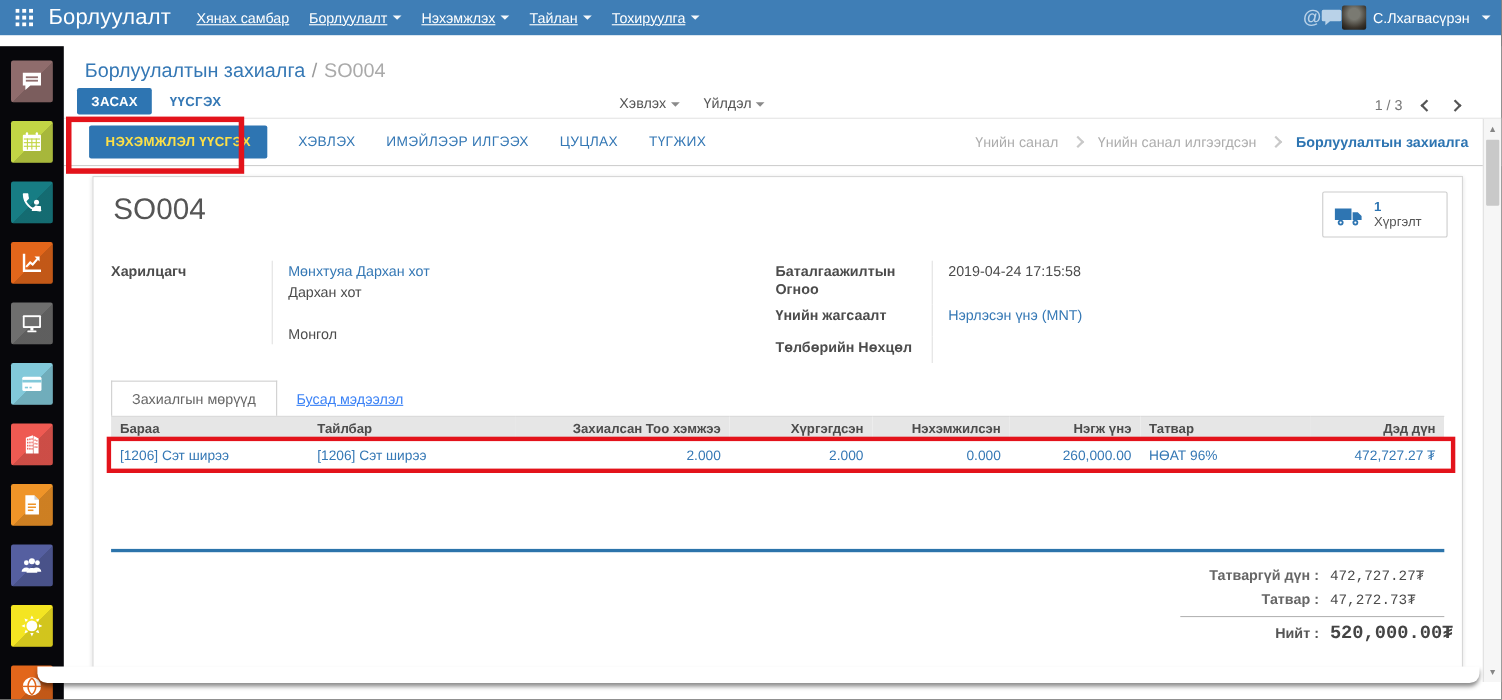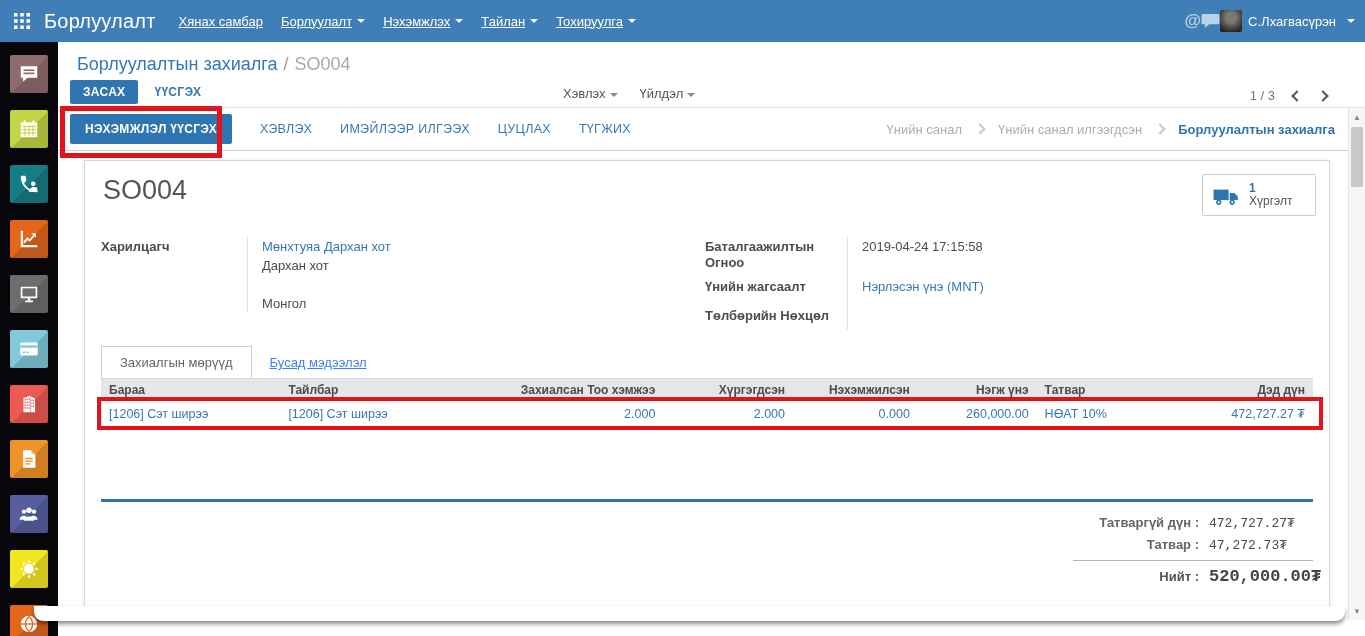--- a/index.html
+++ b/index.html
@@ -3,21 +3,21 @@
 <meta charset="utf-8">
 <style>
   * { margin:0; padding:0; box-sizing:border-box; }
   html,body { background:#222; }
   .screen {
     position:relative; width:1365px; height:636px; overflow:hidden;
     font-family:"Liberation Sans", sans-serif; background:#fff; margin:0 auto;
   }
   
   .navbar {
-    position:absolute; left:0; top:0; width:1365px; height:42px;
+    position:absolute; left:0; top:0; width:1365px; height:32px;
     display:flex; align-items:center; color:#fff; z-index:10; padding:0 10px;
   }
   .apps-btn { width:24px; height:24px; display:flex; align-items:center; justify-content:center; cursor:pointer; }
   .nav-title { font-size:20px; font-weight:500; margin-left:10px; letter-spacing:.2px; cursor:pointer; }
   .nav-menu { display:flex; margin-left:14px; height:42px; align-items:center;text-decoration:underline; }
   .nav-item { font-size:13px; padding:0 9px; height:42px; display:flex; align-items:center; cursor:pointer; white-space:nowrap; }
   .caret-w { display:inline-block; margin-left:5px; border-left:4px solid transparent; border-right:4px solid transparent; border-top:4px solid rgba(255,255,255,.95); }
   .nav-right { margin-left:auto; display:flex; align-items:center; }
   .mention-icon { font-size:17px; font-weight:bold; color:#b9d2e8; cursor:pointer; }
   .mention-icon::before { content:"@"; }
@@ -48,21 +48,21 @@
   .pager-count { font-size:13px; color:#777; }
   .pg-chev { width:8px; height:8px; border-top:2px solid #555; cursor:pointer; }
   .pg-prev { border-left:2px solid #555; transform:rotate(-45deg); }
   .pg-next { border-right:2px solid #555; transform:rotate(45deg); }
   
   .statusbar {
     position:absolute; left:0; right:0; top:65px; height:44px; background:#fff;
     border-top:1px solid #e4e4e4; border-bottom:1px solid #cfcfcf;
     display:flex; align-items:center; padding-left:12px;
   }
-  .sb-btn-primary { border:none; border-radius:2px; color:#ffffff; font-size:12px; font-weight:bold; letter-spacing:.3px; padding:8px 15px; cursor:pointer; font-family:inherit; }
+  .sb-btn-primary { border:none; border-radius:2px; color:#fde047; font-size:12px; font-weight:bold; letter-spacing:.3px; padding:8px 15px; cursor:pointer; font-family:inherit;margin-left:11px; }
   .sb-link { background:none; border:none; color:#3578b5; font-size:12.5px; letter-spacing:.3px; margin-left:28px; cursor:pointer; font-family:inherit; }
   .steps { margin-left:auto; margin-right:30px; display:flex; align-items:center; gap:14px; }
   .step { font-size:13px; color:#adadad; white-space:nowrap; }
   .step.active { color:#2e75b2; font-weight:bold; }
   .step-chev { width:8px; height:8px; border-top:2px solid #c9c9c9; border-right:2px solid #c9c9c9; transform:rotate(45deg); }
   
   .sheet {
     position:absolute; left:26px; top:118px; width:1246px; height:448px; background:#fff;
     border:1px solid #d7d7d7; box-shadow:0 1px 4px rgba(0,0,0,.12);
   }
@@ -397,21 +397,21 @@
             </tr>
           </thead>
           <tbody>
             <tr>
               <td class="al">[1206] Сэт ширээ</td>
               <td class="al">[1206] Сэт ширээ</td>
               <td class="ar">2.000</td>
               <td class="ar">2.000</td>
               <td class="ar">0.000</td>
               <td class="ar">260,000.00</td>
-              <td class="al">НӨАТ 10%</td>
+              <td class="al">НӨАТ 96%</td>
               <td class="ar">472,727.27 ₮</td>
             </tr>
           </tbody>
         </table>
       </div>
 
       <div class="sep-blue" style="background: rgb(44, 116, 171);"></div>
 
       <div class="totals">
         <div class="t-row">

